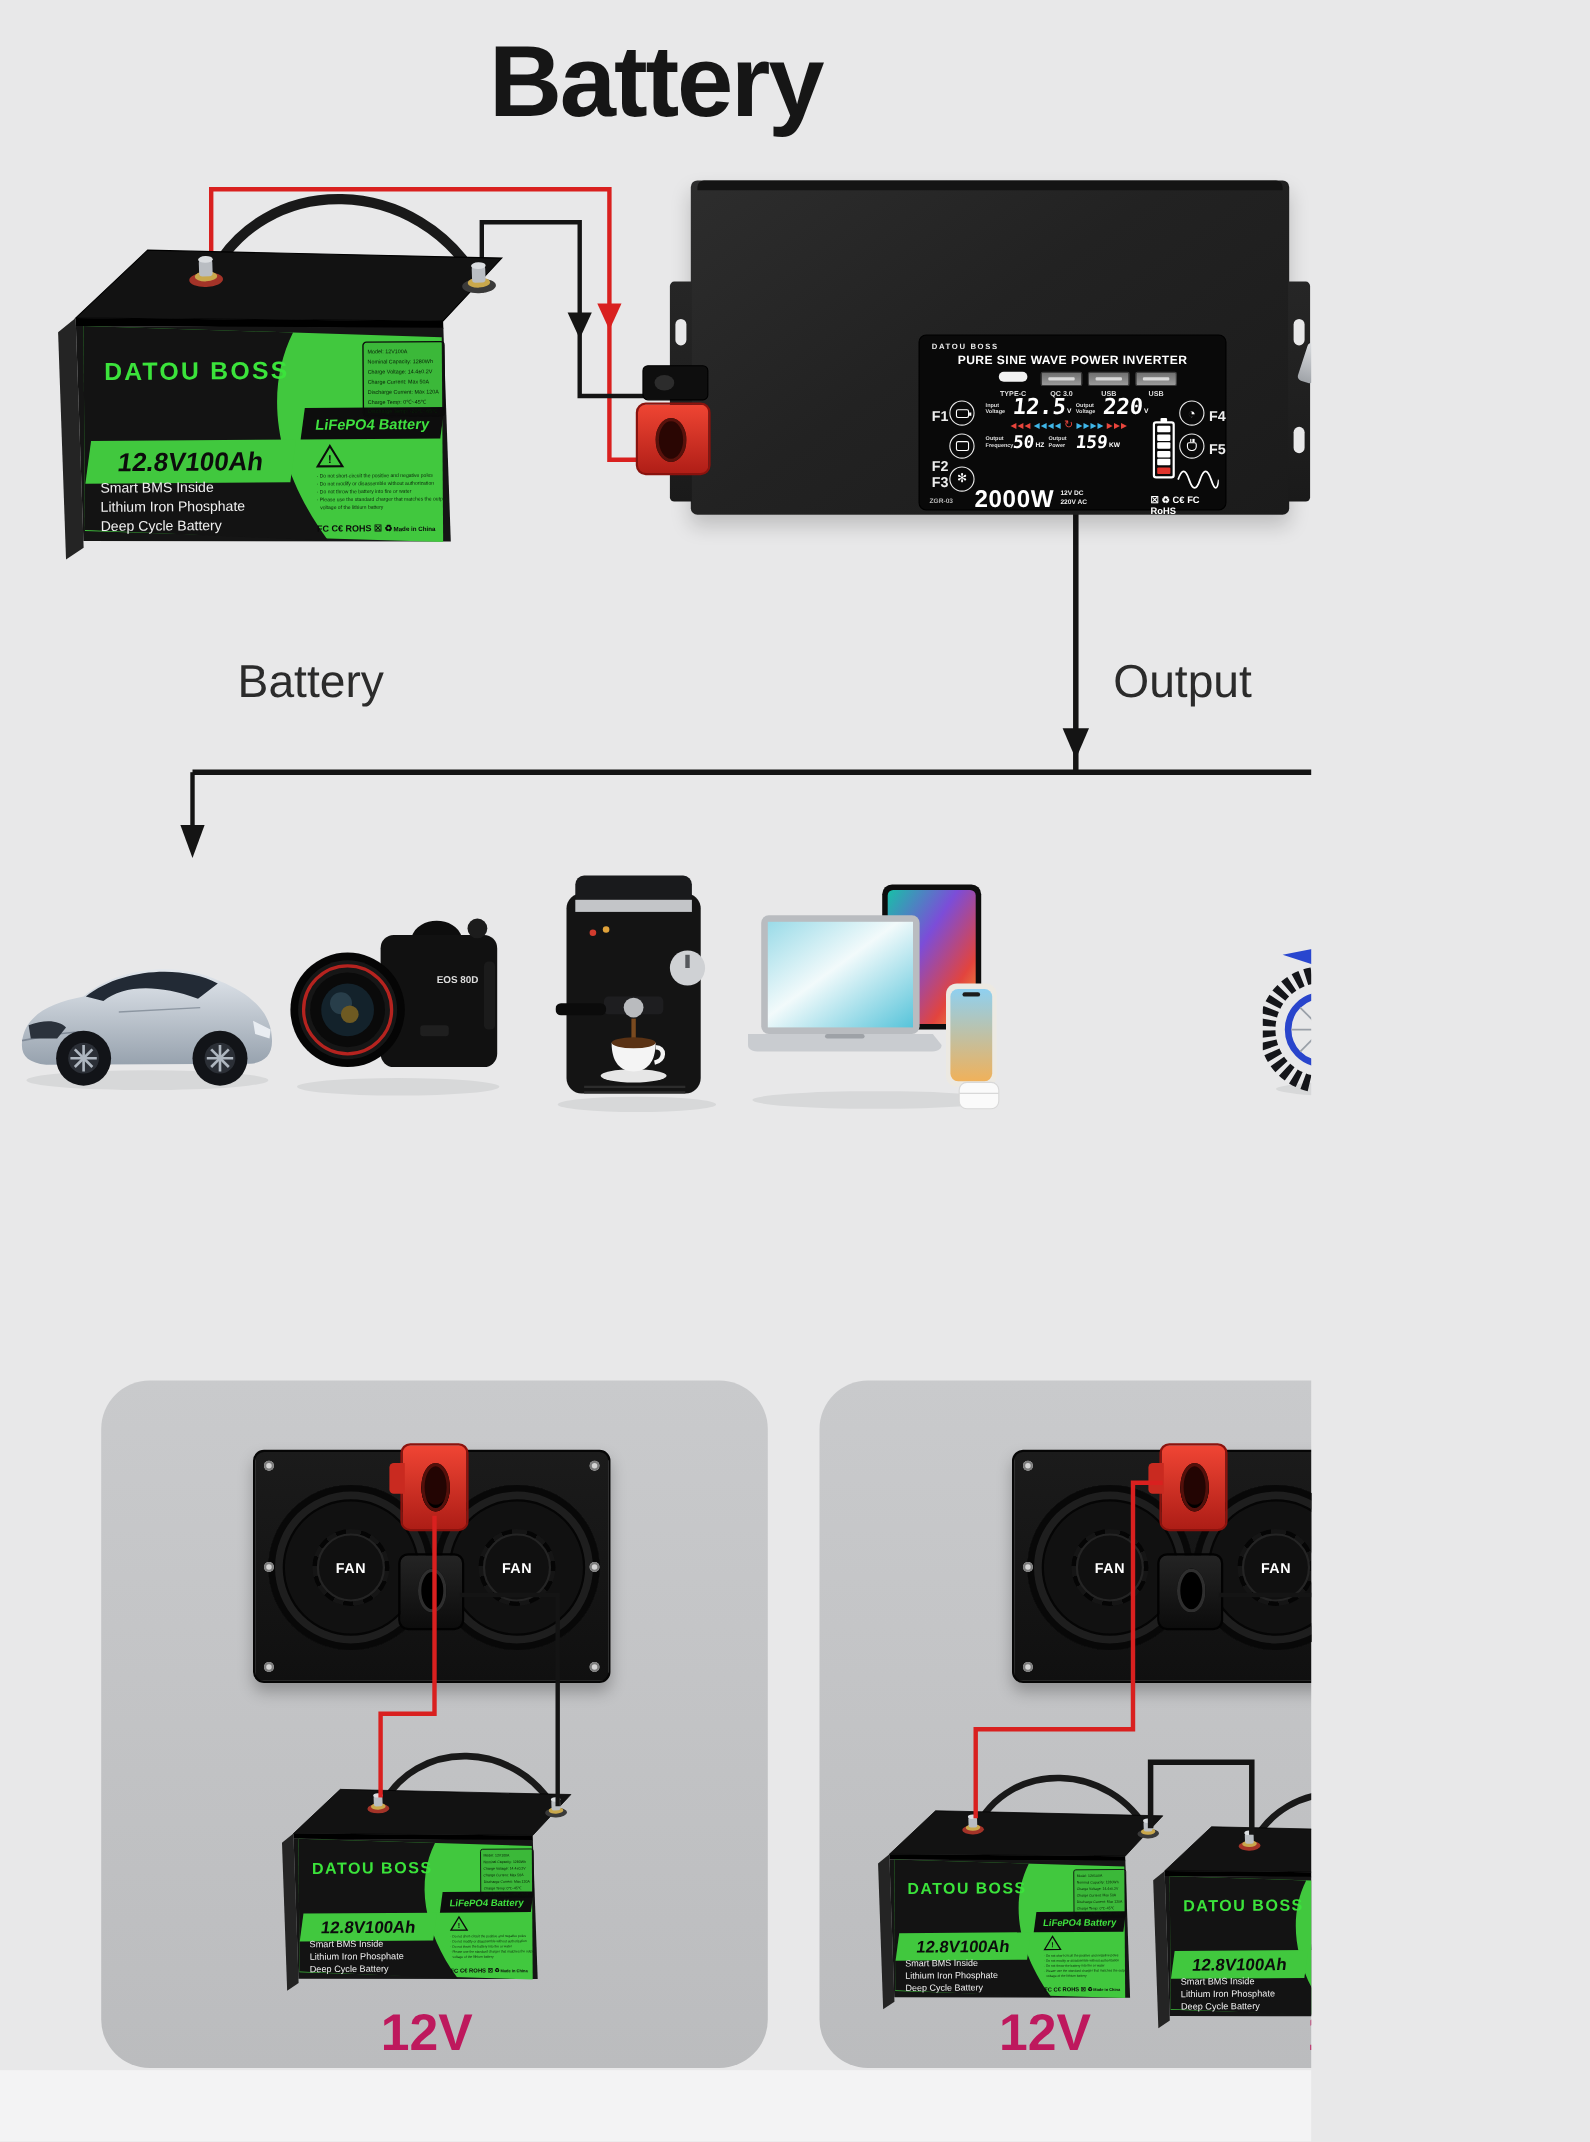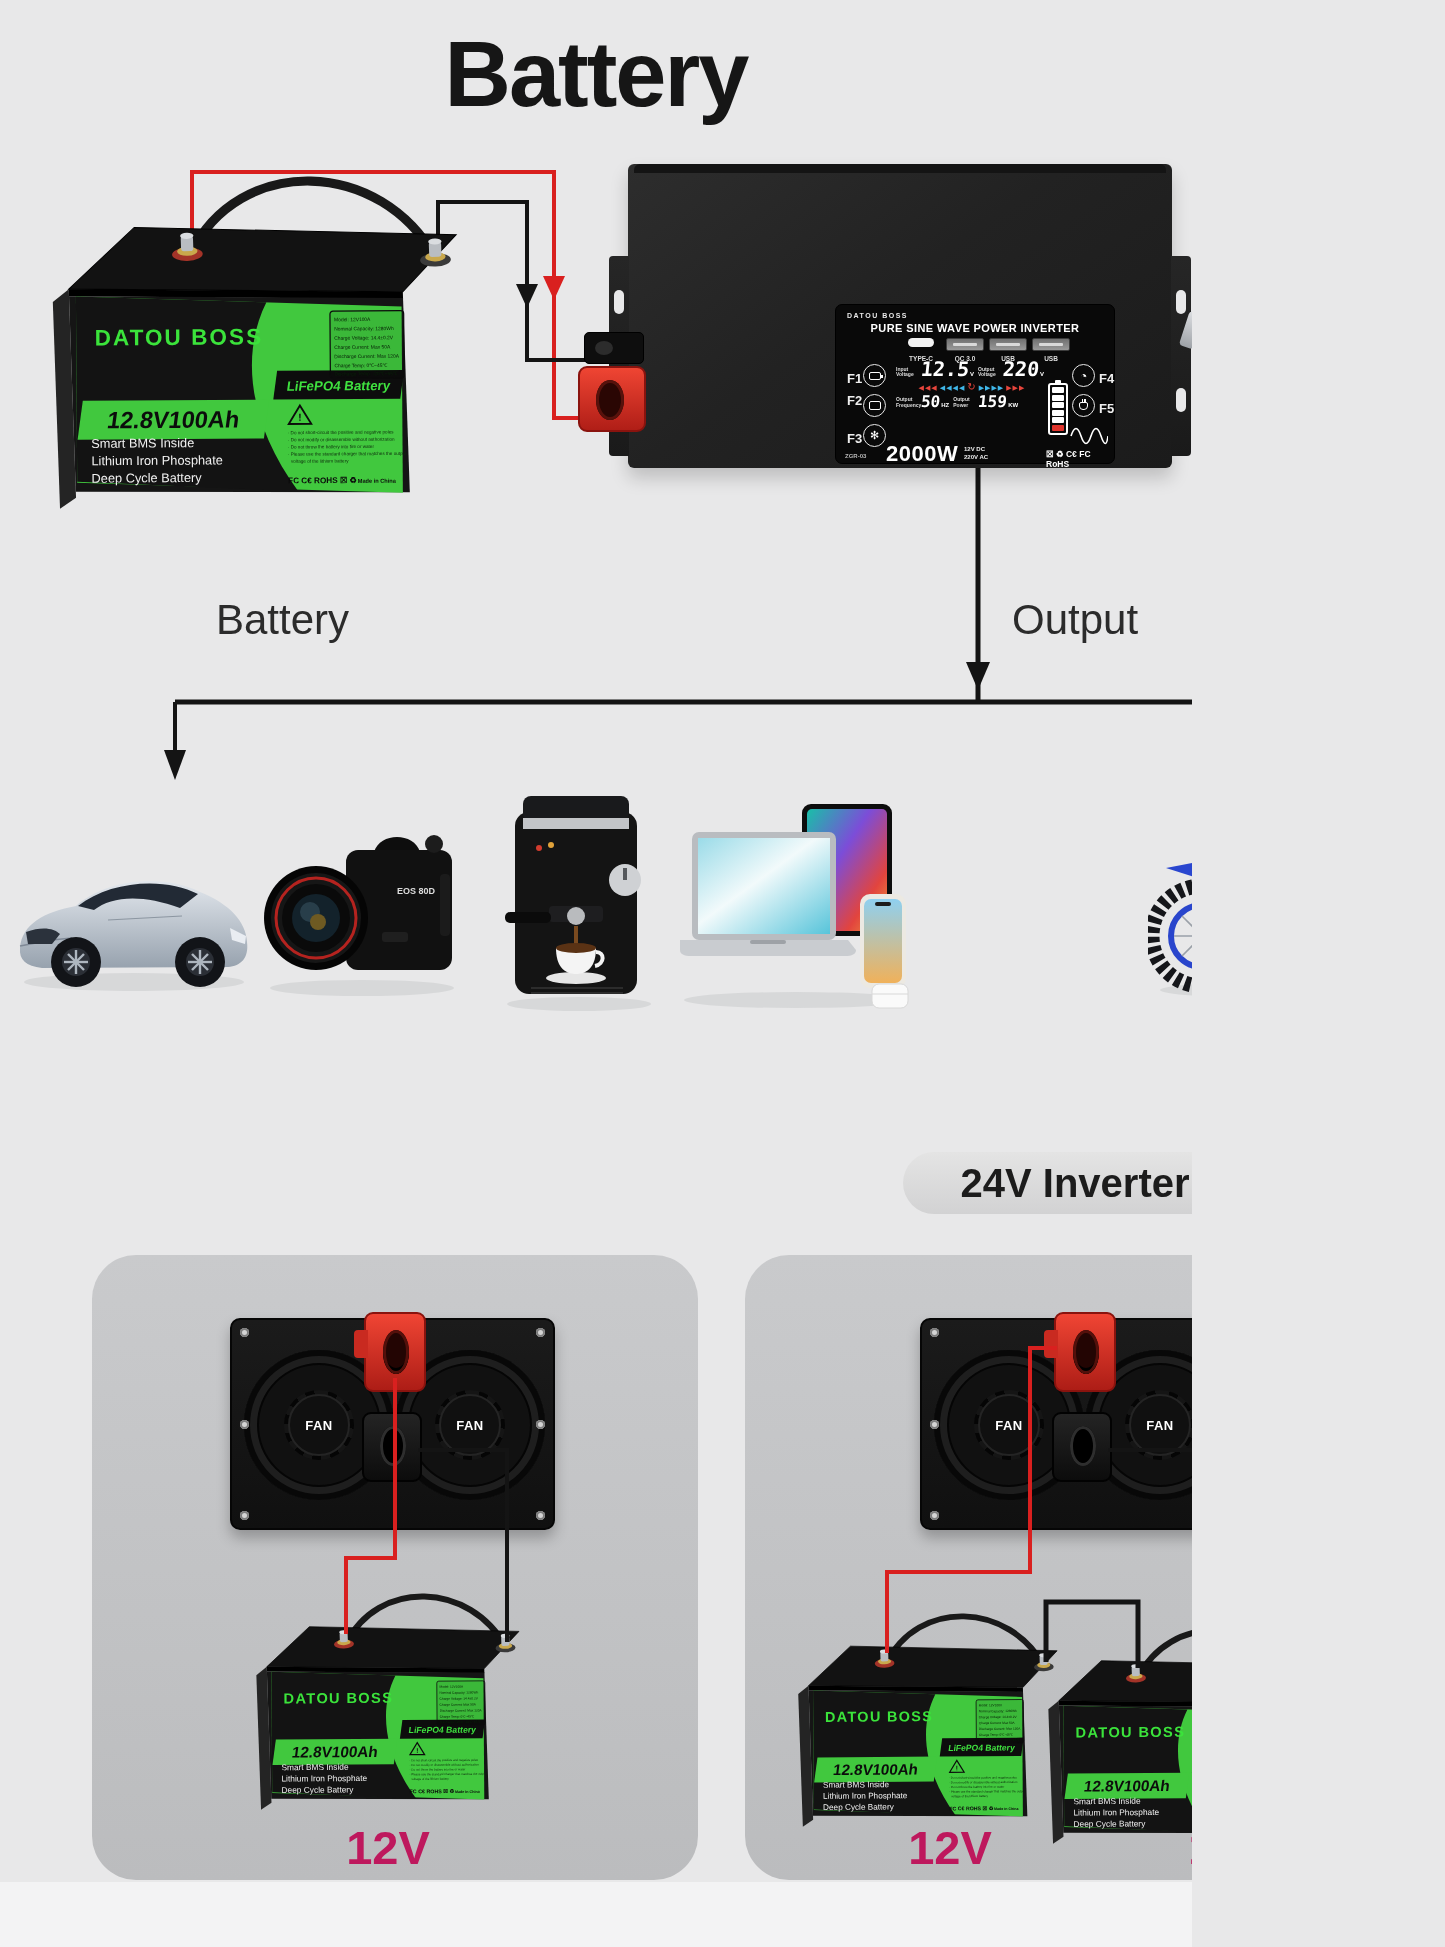--- a/index.html
+++ b/index.html
@@ -225,21 +225,21 @@
       <div class="port port-usb" style="left:196px;"></div>
       <div class="port-label" style="left:62px;width:46px;">TYPE-C</div>
       <div class="port-label" style="left:108px;width:42px;">QC 3.0</div>
       <div class="port-label" style="left:151px;width:42px;">USB</div>
       <div class="port-label" style="left:194px;width:42px;">USB</div>
 
       <div class="fbtn-label" style="left:11px;top:66px;">F1</div>
       <div class="fbtn" style="left:27px;top:59px;">
           <span class="icon-batt-sm"></span>
         </div>
-      <div class="fbtn-label" style="left:11px;top:88px;text-align:right;">F2</div>
+      <div class="fbtn-label" style="left:11px;top:111px;text-align:right;">F2</div>
       <div class="fbtn" style="left:27px;top:89px;">
           <span class="icon-screen-sm"></span>
         </div>
       <div class="fbtn-label" style="left:11px;top:126px;">F3</div>
       <div class="fbtn" style="left:27px;top:119px;">
           <span class="icon-fan-sm">✻</span>
         </div>
 
       <div class="fbtn" style="left:236px;top:59px;">
           <span class="icon-gauge-sm">◔</span>
@@ -447,21 +447,20 @@
       <line x1="186" y1="92" x2="199" y2="150" stroke="#c9a24a" stroke-width="5"></line>
       <line x1="194" y1="92" x2="207" y2="150" stroke="#d8dade" stroke-width="3"></line>
       <rect x="172" y="64" width="18" height="34" rx="5" fill="#eef0f2" transform="rotate(12 181 81)"></rect>
       <line x1="170" y1="78" x2="206" y2="62" stroke="#2c2f33" stroke-width="5"></line>
       <path d="M120,170 L146,186 L160,180" fill="none" stroke="#33373d" stroke-width="5"></path>
     </svg>
   </div>
 
   <div class="bstrip"></div>
 
-  <div class="pill" style="left:903px;top:1152px;width:344px;">24V Inverter</div>
 
   <div class="panel" style="left:92px;width:606px;"></div>
   <div class="panel" style="left:745px;width:618px;"></div>
 
   <div class="fanunit" style="left:230px;top:1318px;">
     <div class="fan" style="left:12px;">
       <div class="hub">
           <span>FAN</span>
         </div>
     </div>

